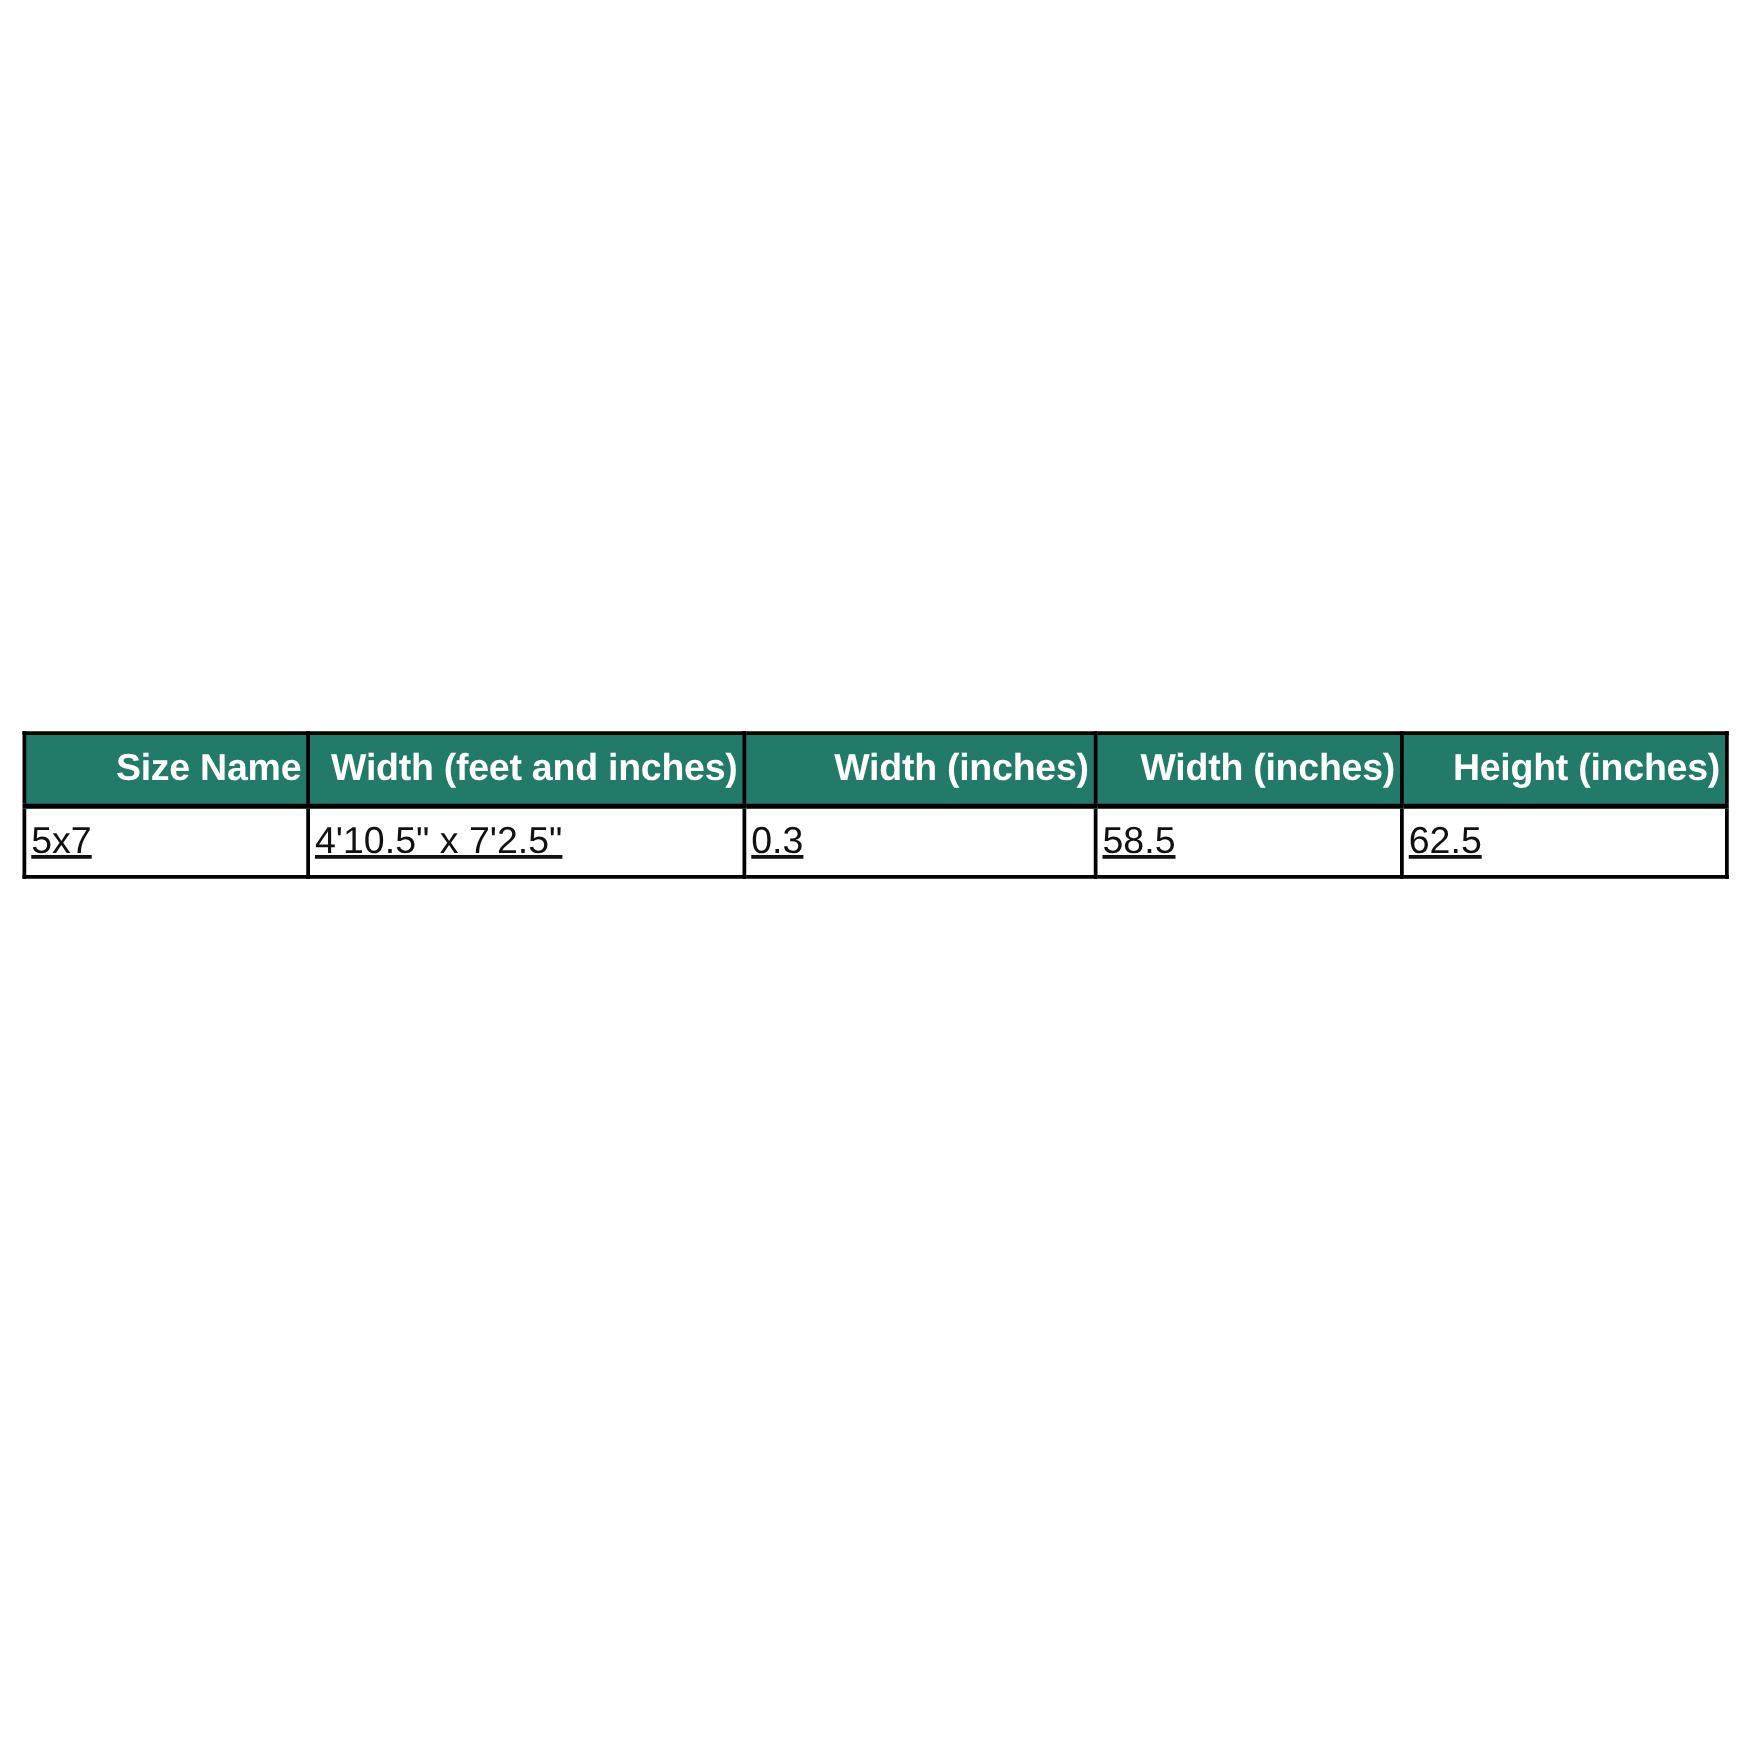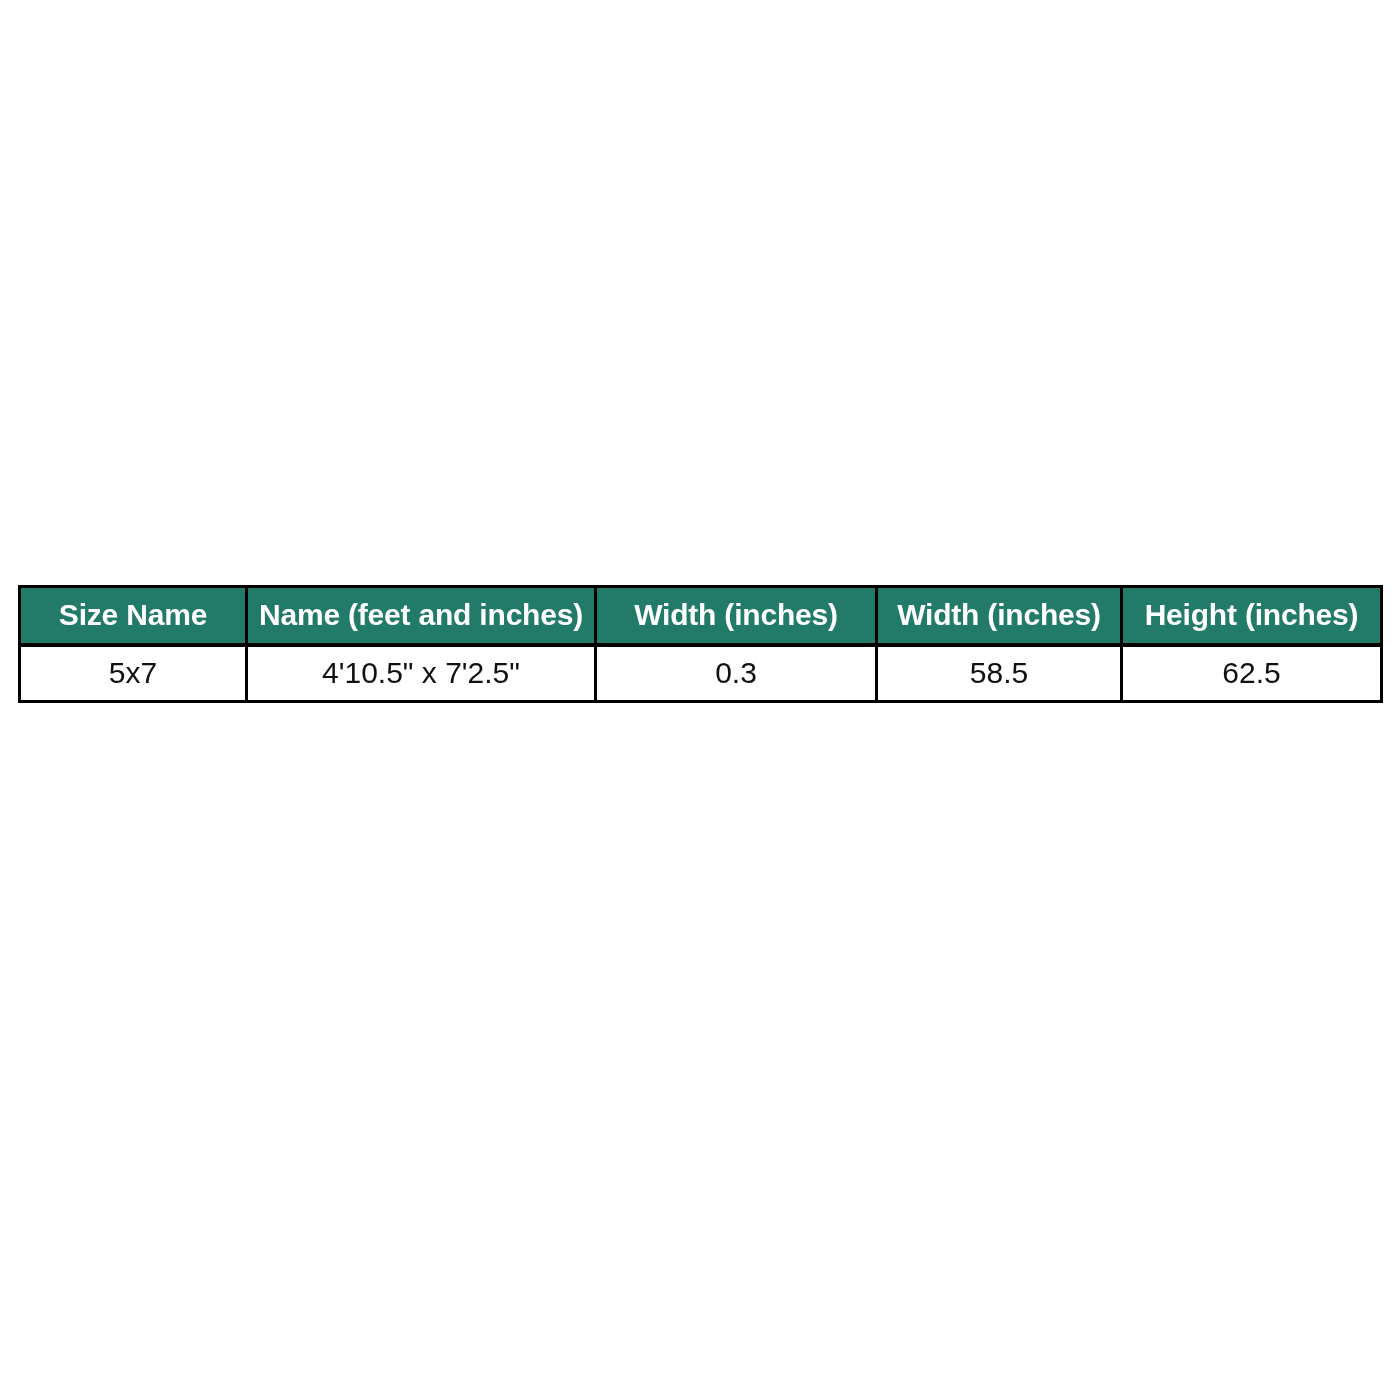--- a/index.html
+++ b/index.html
@@ -34,66 +34,67 @@
   table.size-table col.c-height  { width: 281px; }
   table.size-table col.c-width   { width: 245px; }
   table.size-table col.c-length  { width: 260px; }
 
   table.size-table thead th {
     background: #227A69;
     color: #ffffff;
     font-weight: bold;
     font-size: 30px;
     line-height: 1;
-    text-align: center;
+    text-align: right;
     vertical-align: middle;
     height: 58px;
     padding: 0 4px;
     border-left: 3px solid #000000;
     border-right: 3px solid #000000;
     border-top: 3px solid #000000;
     border-bottom: 4px solid #000000;
     box-sizing: border-box;
     white-space: nowrap;
     letter-spacing: -0.2px;
   }
   table.size-table thead th.first { border-left: 3px solid #000000; }
   table.size-table thead th.last  { border-right: 3px solid #000000; }
 
   table.size-table tbody td {
     background: #ffffff;
     color: #111111;
     font-size: 30px;
     line-height: 1;
-    text-align: center;
+    text-align: left;
     vertical-align: middle;
     height: 57px;
     padding: 4px 4px;
     border: 3px solid #000000;
     box-sizing: border-box;
     white-space: nowrap;
     font-weight: normal;
+    text-decoration: underline;
   }
 </style>
 </head>
 <body>
 
 <div id="size-table-wrap">
   <table class="size-table">
     <colgroup>
       <col class="c-name">
       <col class="c-feet">
       <col class="c-height">
       <col class="c-width">
       <col class="c-length">
     </colgroup>
     <thead>
       <tr>
         <th class="first">Size Name</th>
-        <th>Name (feet and inches)</th>
+        <th>Width (feet and inches)</th>
         <th>Width (inches)</th>
         <th>Width (inches)</th>
         <th class="last">Height (inches)</th>
       </tr>
     </thead>
     <tbody>
       <tr>
         <td>5x7</td>
         <td>4'10.5" x 7'2.5"</td>
         <td>0.3</td>

